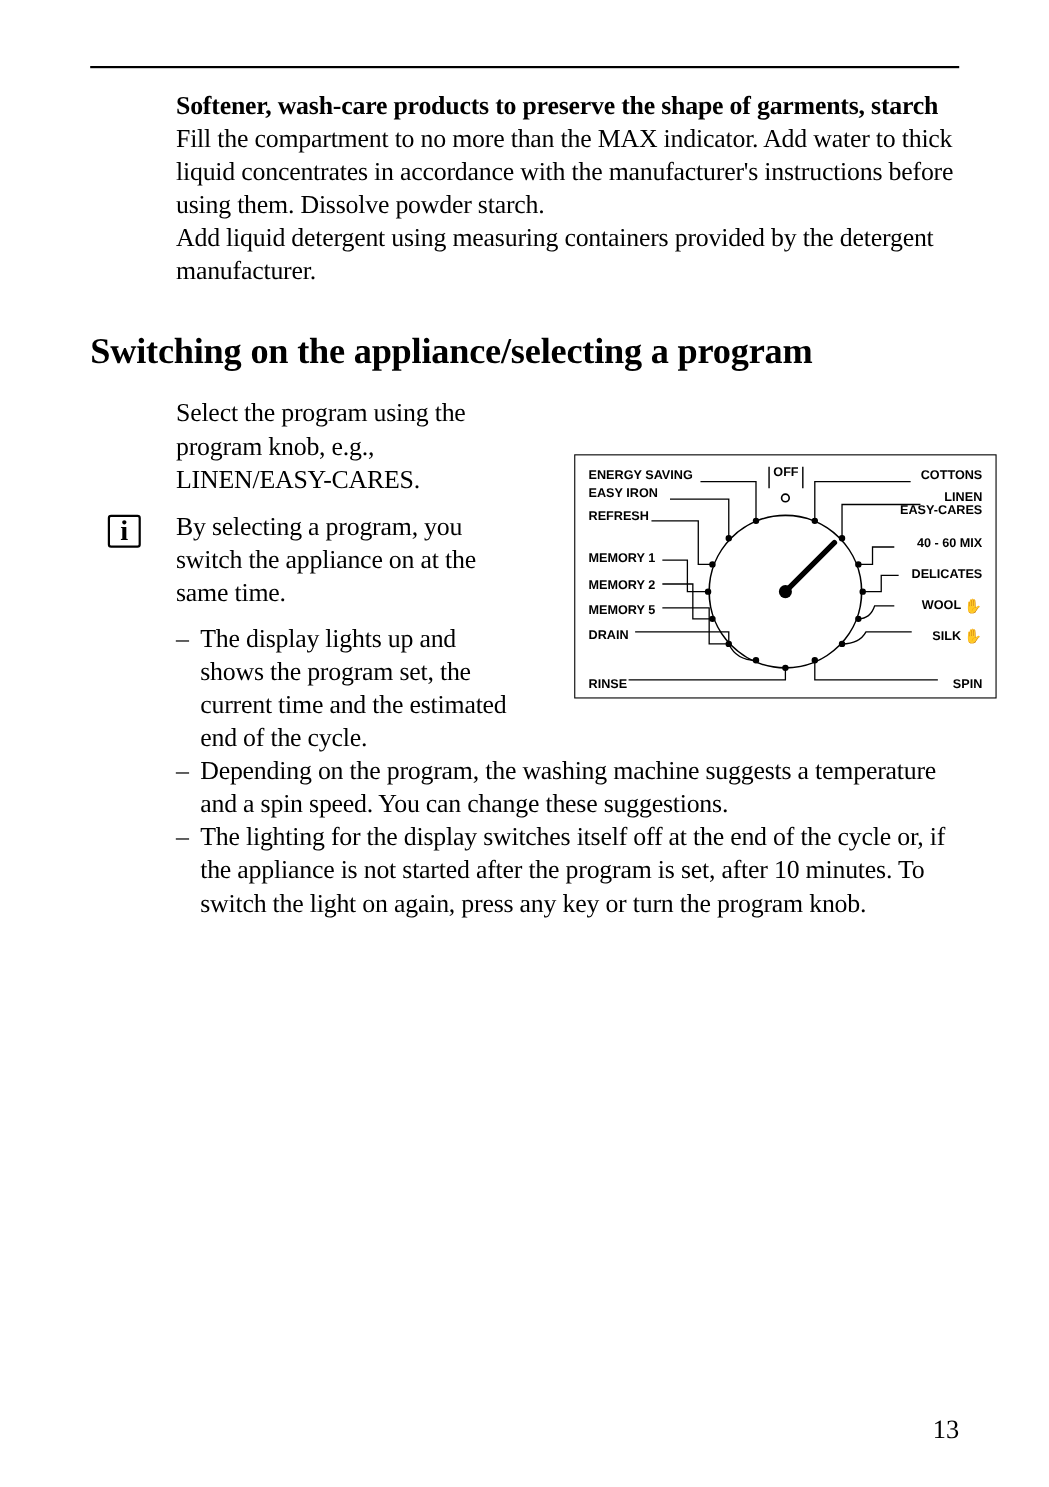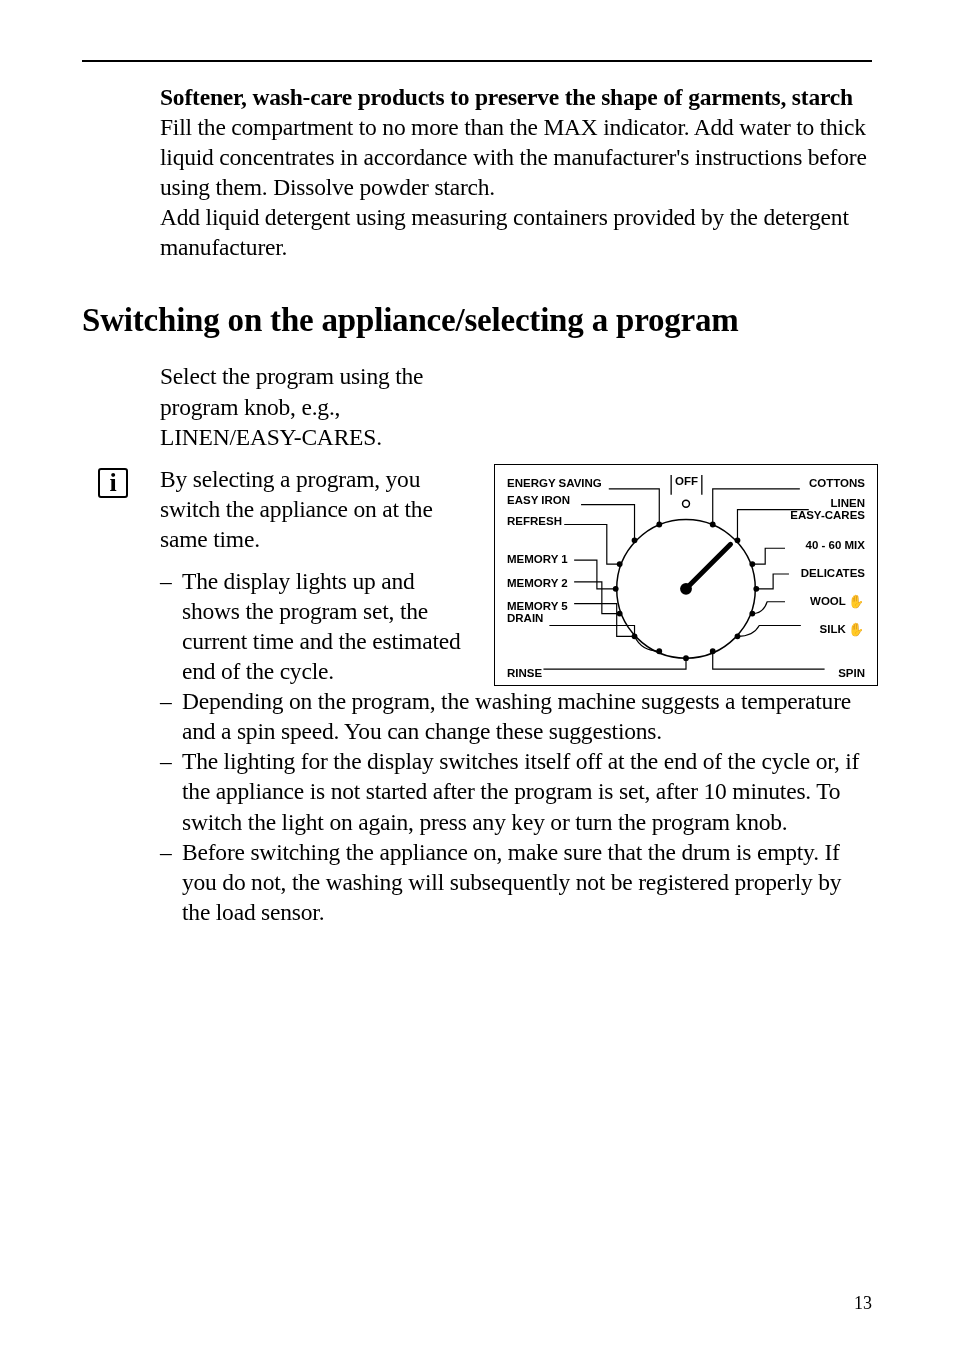--- a/index.html
+++ b/index.html
@@ -39,22 +39,22 @@
     }
     h2.main-head {
       font-size: 33px;
       font-weight: bold;
       margin-top: 40px;
       margin-bottom: 22px;
       letter-spacing: -0.2px;
     }
     .two-col {
       display: flex;
-      gap: 26px;
-      align-items: flex-end;
+      gap: 54px;
+      align-items: center;
     }
     .left-text {
       flex: 0 0 308px;
     }
     .left-text p { margin-bottom: 12px; }
     .info-icon-wrap {
       position: relative;
     }
     .info-icon {
       position: absolute;
@@ -110,21 +110,21 @@
     .hand-icon {
       display: inline-block;
       font-size: 13px;
       margin-left: 3px;
       vertical-align: middle;
     }
     .page-number {
       position: absolute;
       bottom: 38px;
       right: 82px;
-      font-size: 18px;
+      font-size: 24px;
     }
   </style>
 </head>
 <body>
 
 <div class="page">
   <div class="top-rule"></div>
 
   <div class="indent-block">
     <p class="sub-head">Softener, wash-care products to preserve the shape of garments, starch</p>
@@ -206,37 +206,36 @@
 
         
         <span class="knob-label" style="left:180px; top:10px;">OFF</span>
 
         <span class="knob-label label-left" style="left:12px; top:12px;">ENERGY SAVING</span>
         <span class="knob-label label-left" style="left:12px; top:29px;">EASY IRON</span>
         <span class="knob-label label-left" style="left:12px; top:50px;">REFRESH</span>
         <span class="knob-label label-left" style="left:12px; top:88px;">MEMORY 1</span>
         <span class="knob-label label-left" style="left:12px; top:112px;">MEMORY 2</span>
         <span class="knob-label label-left" style="left:12px; top:135px;">MEMORY 5</span>
-        <span class="knob-label label-left" style="left:12px; top:147px;">DRAIN</span>
+        <span class="knob-label label-left" style="left:12px; top:158px;">DRAIN</span>
         <span class="knob-label label-left" style="left:12px; top:202px;">RINSE</span>
 
         <span class="knob-label label-right" style="right:12px; top:12px;">COTTONS</span>
         <span class="knob-label label-right" style="right:12px; top:32px; text-align:right;">
             <span style="white-space:pre-line; display:block; text-align:right;">LINEN
 EASY-CARES</span>
           </span>
         <span class="knob-label label-right" style="right:12px; top:74px;margin-left:25px;">40 - 60 MIX</span>
         <span class="knob-label label-right" style="right:12px; top:102px;">DELICATES</span>
         <span class="knob-label label-right" style="right:12px; top:130px;"><span>WOOL</span><span class="hand-icon">✋</span></span>
         <span class="knob-label label-right" style="right:12px; top:158px;"><span>SILK</span><span class="hand-icon">✋</span></span>
         <span class="knob-label label-right" style="right:12px; top:202px;">SPIN</span>
       </div>
     </div>
 
     <ul class="bullet-list">
       <li>Depending on the program, the washing machine suggests a temperature and a spin speed. You can change these suggestions.</li>
       <li>The lighting for the display switches itself off at the end of the cycle or, if the appliance is not started after the program is set, after 10 minutes. To switch the light on again, press any key or turn the program knob.</li>
-      <li>Before switching the appliance on, make sure that the drum is empty. If you do not, the washing will subsequently not be registered properly by the load sensor.</li>
     </ul>
   </div>
 
   <div class="page-number">13</div>
 </div>
 
 </body></html>

